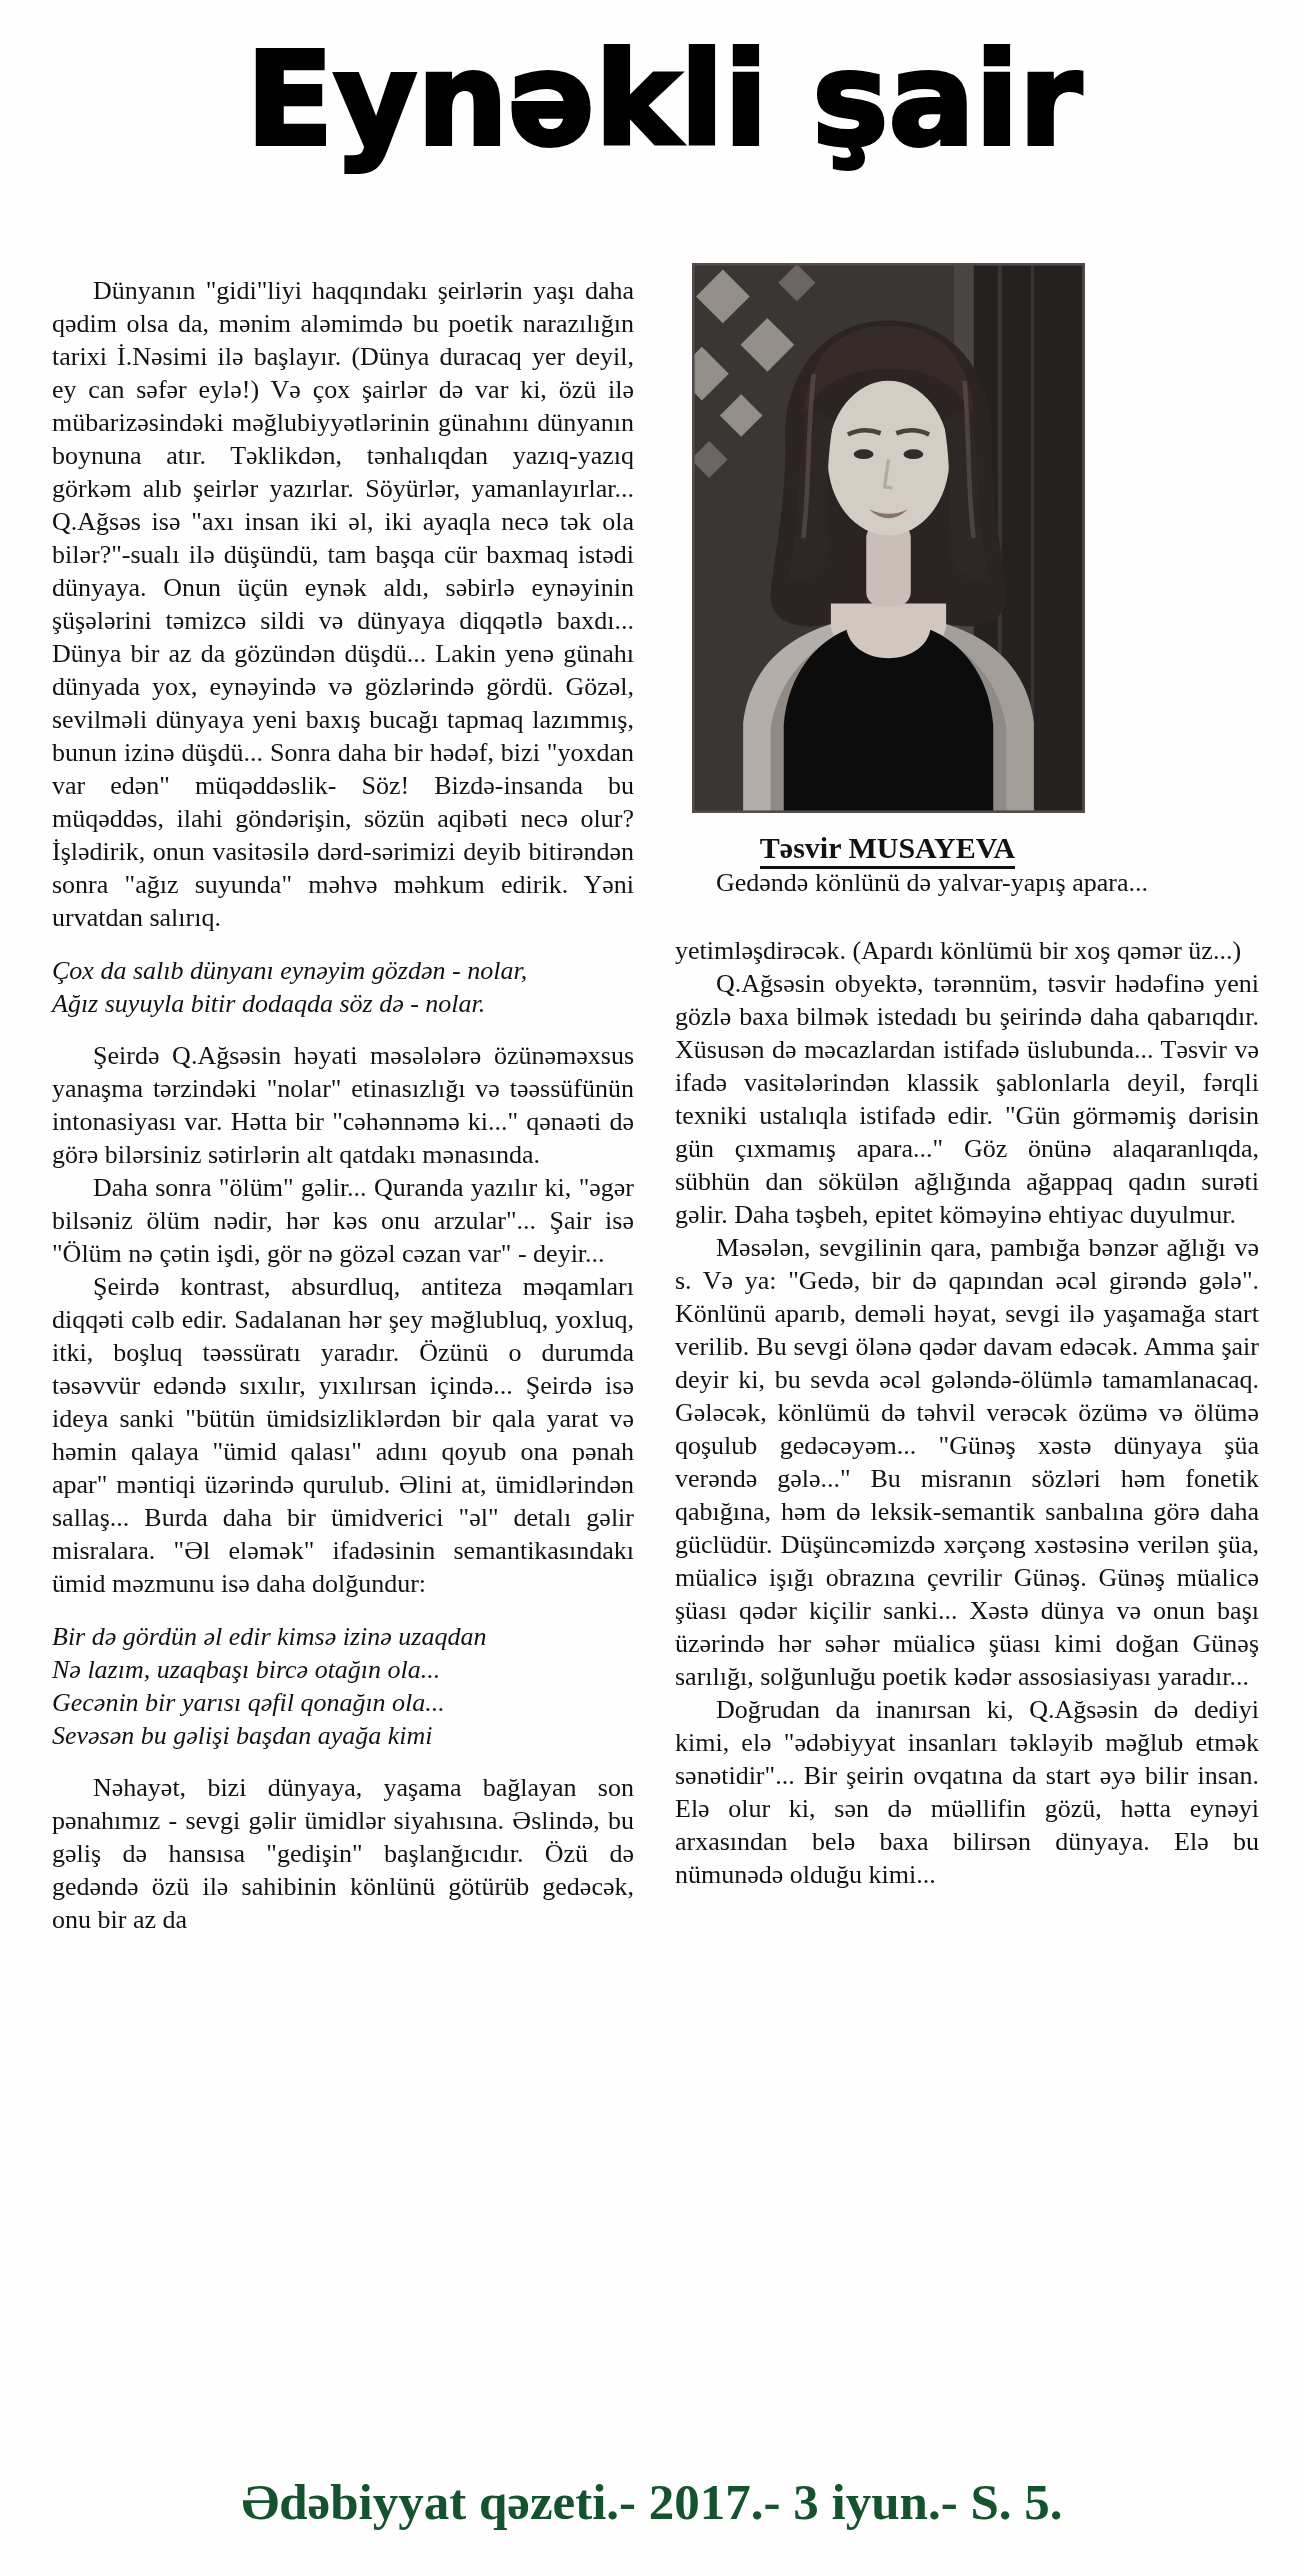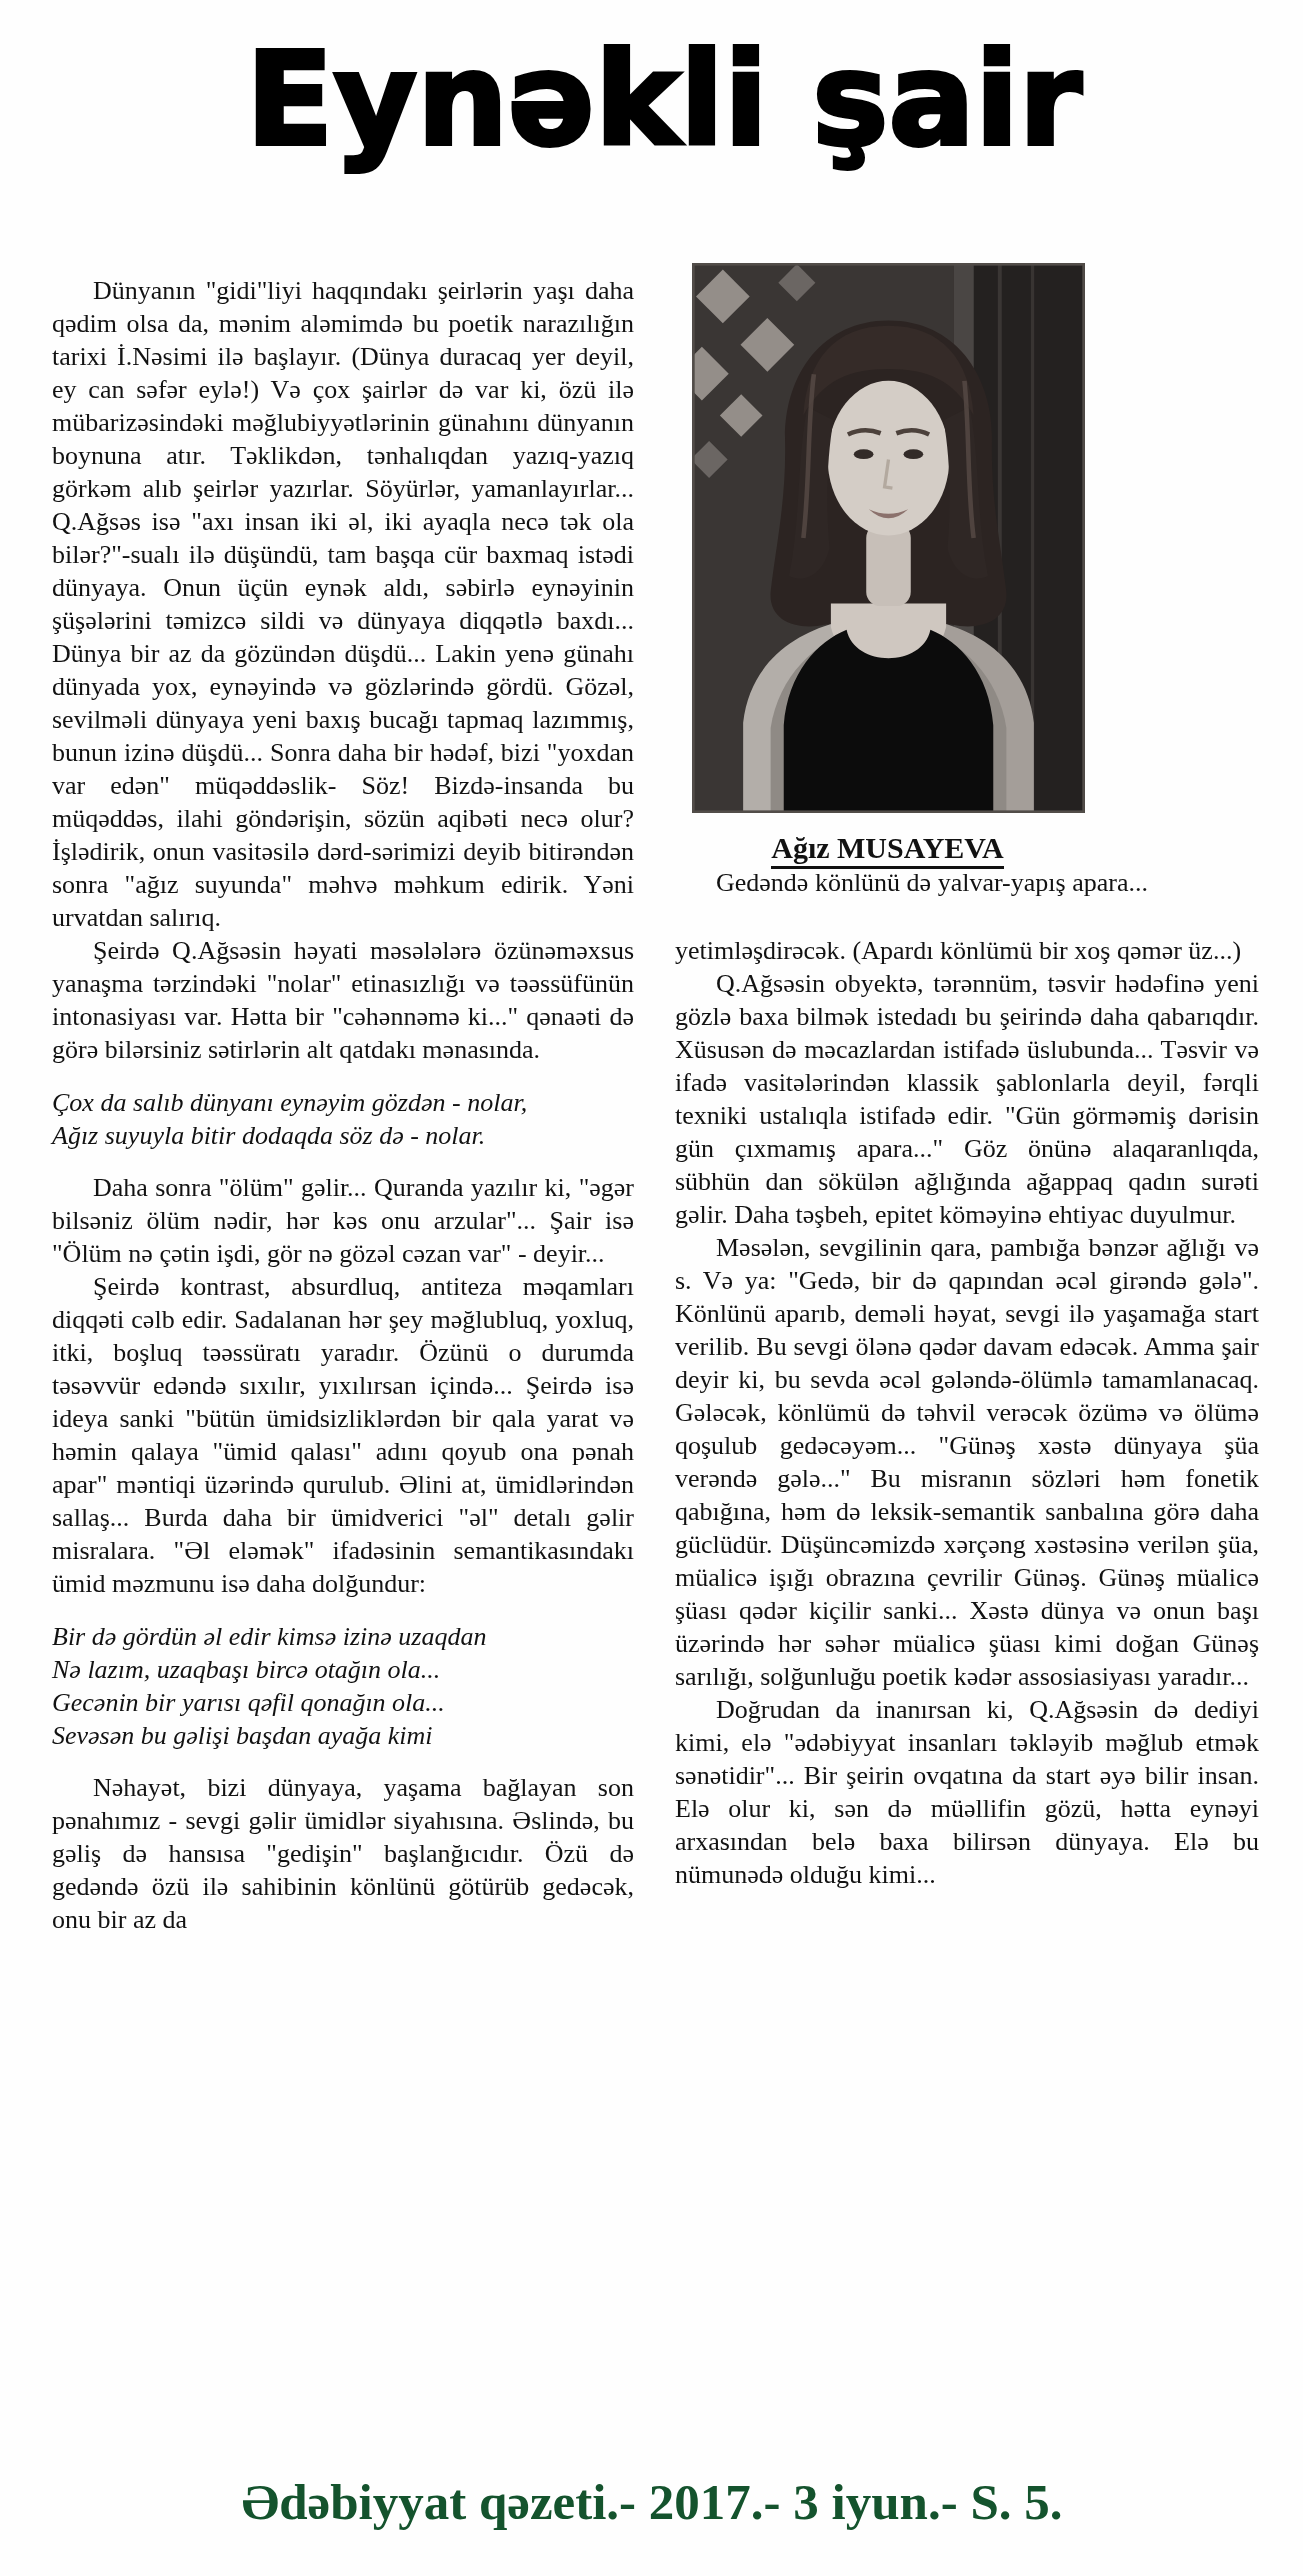--- a/index.html
+++ b/index.html
@@ -82,23 +82,23 @@
 </style>
 </head>
 <body>
 
 <div class="page">
 
   <h1 class="title">Eynəkli şair</h1>
 
   <div class="col col-left">
     <p class="para indent">Dünyanın "gidi"liyi haqqındakı şeirlərin yaşı daha qədim olsa da, mənim aləmimdə bu poetik narazılığın tarixi İ.Nəsimi ilə başlayır. (Dünya duracaq yer deyil, ey can səfər eylə!) Və çox şairlər də var ki, özü ilə mübarizəsindəki məğlubiyyətlərinin günahını dünyanın boynuna atır. Təklikdən, tənhalıqdan yazıq-yazıq görkəm alıb şeirlər yazırlar. Söyürlər, yamanlayırlar... Q.Ağsəs isə "axı insan iki əl, iki ayaqla necə tək ola bilər?"-sualı ilə düşündü, tam başqa cür baxmaq istədi dünyaya. Onun üçün eynək aldı, səbirlə eynəyinin şüşələrini təmizcə sildi və dünyaya diqqətlə baxdı... Dünya bir az da gözündən düşdü... Lakin yenə günahı dünyada yox, eynəyində və gözlərində gördü. Gözəl, sevilməli dünyaya yeni baxış bucağı tapmaq lazımmış, bunun izinə düşdü... Sonra daha bir hədəf, bizi "yoxdan var edən" müqəddəslik- Söz! Bizdə-insanda bu müqəddəs, ilahi göndərişin, sözün aqibəti necə olur? İşlədirik, onun vasitəsilə dərd-sərimizi deyib bitirəndən sonra "ağız suyunda" məhvə məhkum edirik. Yəni urvatdan salırıq.</p>
-    <p class="para indent">Şeirdə Q.Ağsəsin həyati məsələlərə özünəməxsus yanaşma tərzindəki "nolar" etinasızlığı və təəssüfünün intonasiyası var. Hətta bir "cəhənnəmə ki..." qənaəti də görə bilərsiniz sətirlərin alt qatdakı mənasında.</p>
     <p class="para quote">Çox da salıb dünyanı eynəyim gözdən - nolar,
 Ağız suyuyla bitir dodaqda söz də - nolar.</p>
+    <p class="para indent">Şeirdə Q.Ağsəsin həyati məsələlərə özünəməxsus yanaşma tərzindəki "nolar" etinasızlığı və təəssüfünün intonasiyası var. Hətta bir "cəhənnəmə ki..." qənaəti də görə bilərsiniz sətirlərin alt qatdakı mənasında.</p>
     <p class="para indent">Daha sonra "ölüm" gəlir... Quranda yazılır ki, "əgər bilsəniz ölüm nədir, hər kəs onu arzular"... Şair isə "Ölüm nə çətin işdi, gör nə gözəl cəzan var" - deyir...</p>
     <p class="para indent">Şeirdə kontrast, absurdluq, antiteza məqamları diqqəti cəlb edir. Sadalanan hər şey məğlubluq, yoxluq, itki, boşluq təəssüratı yaradır. Özünü o durumda təsəvvür edəndə sıxılır, yıxılırsan içində... Şeirdə isə ideya sanki "bütün ümidsizliklərdən bir qala yarat və həmin qalaya "ümid qalası" adını qoyub ona pənah apar" məntiqi üzərində qurulub. Əlini at, ümidlərindən sallaş... Burda daha bir ümidverici "əl" detalı gəlir misralara. "Əl eləmək" ifadəsinin semantikasındakı ümid məzmunu isə daha dolğundur:</p>
     <p class="para quote">Bir də gördün əl edir kimsə izinə uzaqdan
 Nə lazım, uzaqbaşı bircə otağın ola...
 Gecənin bir yarısı qəfil qonağın ola...
 Sevəsən bu gəlişi başdan ayağa kimi</p>
     <p class="para indent">Nəhayət, bizi dünyaya, yaşama bağlayan son pənahımız - sevgi gəlir ümidlər siyahısına. Əslində, bu gəliş də hansısa "gedişin" başlanğıcıdır. Özü də gedəndə özü ilə sahibinin könlünü götürüb gedəcək, onu bir az da</p>
   </div>
 
   <div class="col col-right">
@@ -154,21 +154,21 @@
 
         <path d="M300 300 L294 342 L306 344" stroke="#b3a99f" stroke-width="5" fill="none"></path>
 
         <path d="M270 376 Q300 390 330 376 Q300 404 270 376 Z" fill="#8b716c"></path>
 
         <rect x="2" y="2" width="596" height="836" fill="none" stroke="#524d49" stroke-width="4"></rect>
       </svg>
     </figure>
 
     <div class="caption">
-      <span>Ağız MUSAYEVA</span>
+      <span>Təsvir MUSAYEVA</span>
     </div>
 
     <p class="para indent">Gedəndə könlünü də yalvar-yapış apara...</p>
     <p class="para first-after-photo">yetimləşdirəcək. (Apardı könlümü bir xoş qəmər üz...)</p>
     <p class="para indent">Q.Ağsəsin obyektə, tərənnüm, təsvir hədəfinə yeni gözlə baxa bilmək istedadı bu şeirində daha qabarıqdır. Xüsusən də məcazlardan istifadə üslubunda... Təsvir və ifadə vasitələrindən klassik şablonlarla deyil, fərqli texniki ustalıqla istifadə edir. "Gün görməmiş dərisin gün çıxmamış apara..." Göz önünə alaqaranlıqda, sübhün dan sökülən ağlığında ağappaq qadın surəti gəlir. Daha təşbeh, epitet köməyinə ehtiyac duyulmur.</p>
     <p class="para indent">Məsələn, sevgilinin qara, pambığa bənzər ağlığı və s. Və ya: "Gedə, bir də qapından əcəl girəndə gələ". Könlünü aparıb, deməli həyat, sevgi ilə yaşamağa start verilib. Bu sevgi ölənə qədər davam edəcək. Amma şair deyir ki, bu sevda əcəl gələndə-ölümlə tamamlanacaq. Gələcək, könlümü də təhvil verəcək özümə və ölümə qoşulub gedəcəyəm... "Günəş xəstə dünyaya şüa verəndə gələ..." Bu misranın sözləri həm fonetik qabığına, həm də leksik-semantik sanbalına görə daha güclüdür. Düşüncəmizdə xərçəng xəstəsinə verilən şüa, müalicə işığı obrazına çevrilir Günəş. Günəş müalicə şüası qədər kiçilir sanki... Xəstə dünya və onun başı üzərində hər səhər müalicə şüası kimi doğan Günəş sarılığı, solğunluğu poetik kədər assosiasiyası yaradır...</p>
     <p class="para indent">Doğrudan da inanırsan ki, Q.Ağsəsin də dediyi kimi, elə "ədəbiyyat insanları təkləyib məğlub etmək sənətidir"... Bir şeirin ovqatına da start əyə bilir insan. Elə olur ki, sən də müəllifin gözü, hətta eynəyi arxasından belə baxa bilirsən dünyaya. Elə bu nümunədə olduğu kimi...</p>
   </div>
 
   <div class="footer">Ədəbiyyat qəzeti.- 2017.- 3 iyun.- S. 5.</div>

